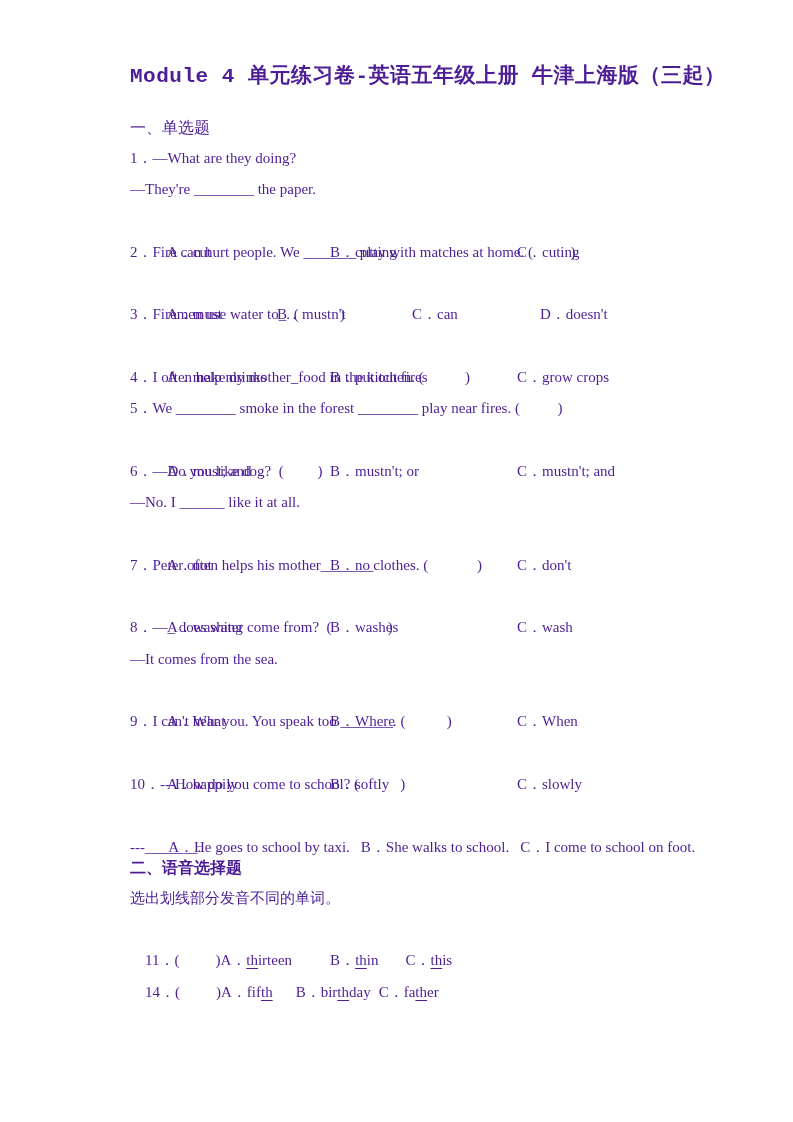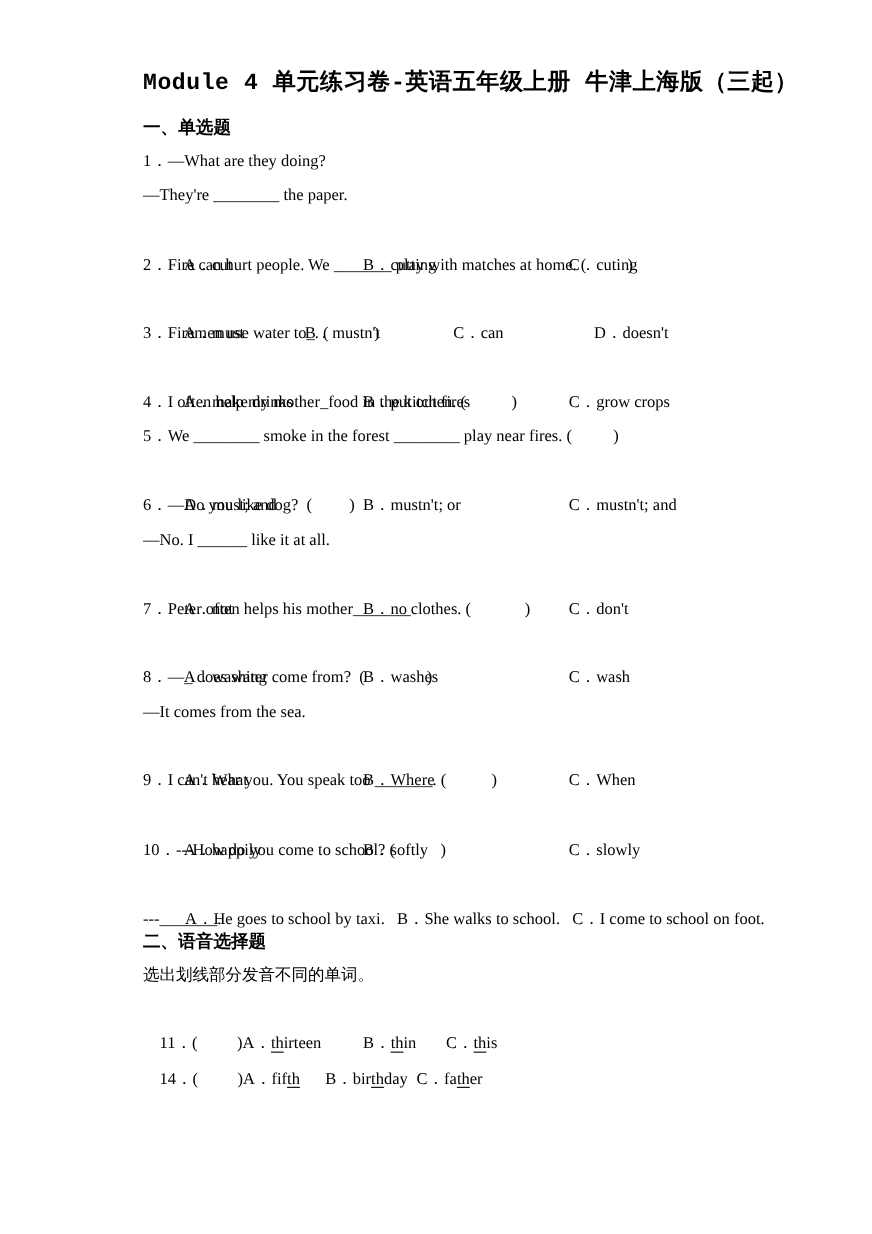--- a/index.html
+++ b/index.html
@@ -1,31 +1,31 @@
 <!DOCTYPE html>
 <html><head>
 <meta charset="utf-8">
 <style>
   html,body { margin:0; padding:0; background:#ffffff; }
   body { width:793px; height:1122px; overflow:hidden; }
   .page {
     width:793px; height:1122px; box-sizing:border-box;
     padding:60px 30px 0 130px;
     font-family:"Liberation Serif", serif;
-    font-size:15px; color:#000000;
+    font-size:15px; color:#4c1d95;
   }
   .title {
     font-family:"Liberation Mono", monospace;
     font-weight:700; font-size:21px; line-height:34px;
     white-space:pre; letter-spacing:0.5px;
   }
   .h1 {
     font-family:"Liberation Sans", sans-serif;
-    font-weight:700; font-size:16px; line-height:30px;
-    margin-top:8px; white-space:pre;
+    font-weight:400; font-size:16px; line-height:30px;
+    margin-top:19px; white-space:pre;
   }
   .h2 {
     font-family:"Liberation Sans", sans-serif;
     font-weight:700; font-size:16px; line-height:30px;
     margin-top:-10px; white-space:pre;
   }
   .line { line-height:31.3px; height:31.3px; white-space:pre; }
   .indent { padding-left:22px; }
   .q10opts { padding-left:24px; }
   .q10opts .o10 { margin-right:11px; }

